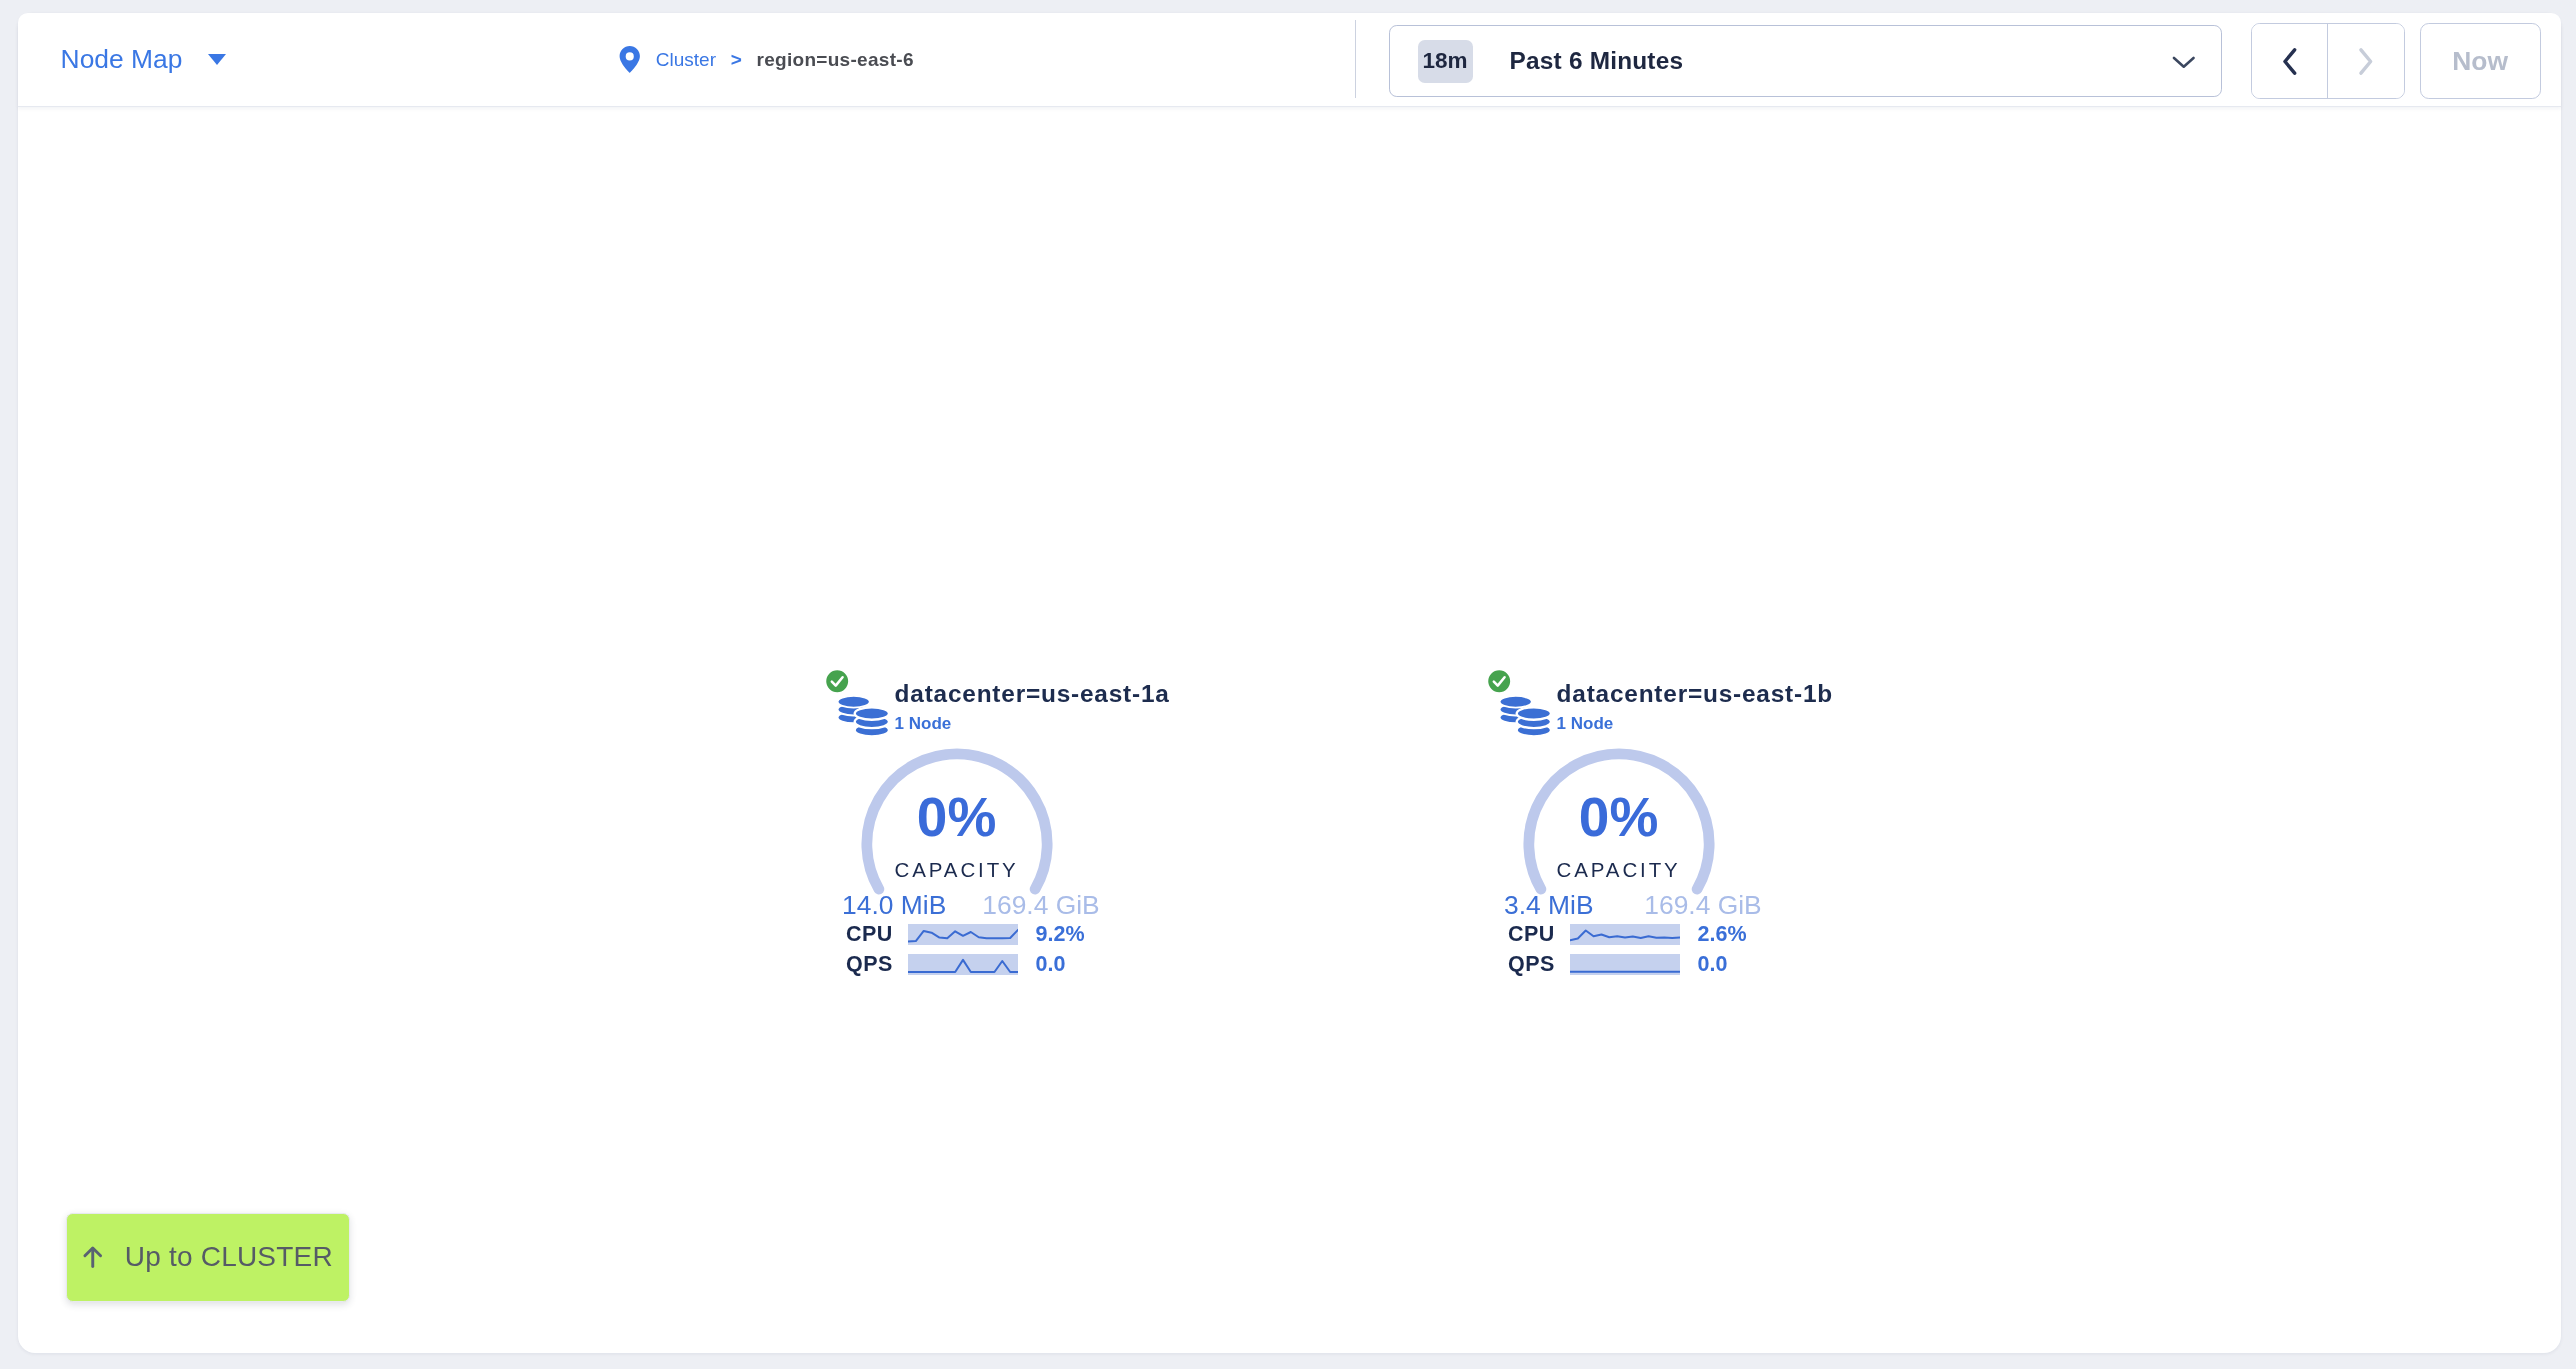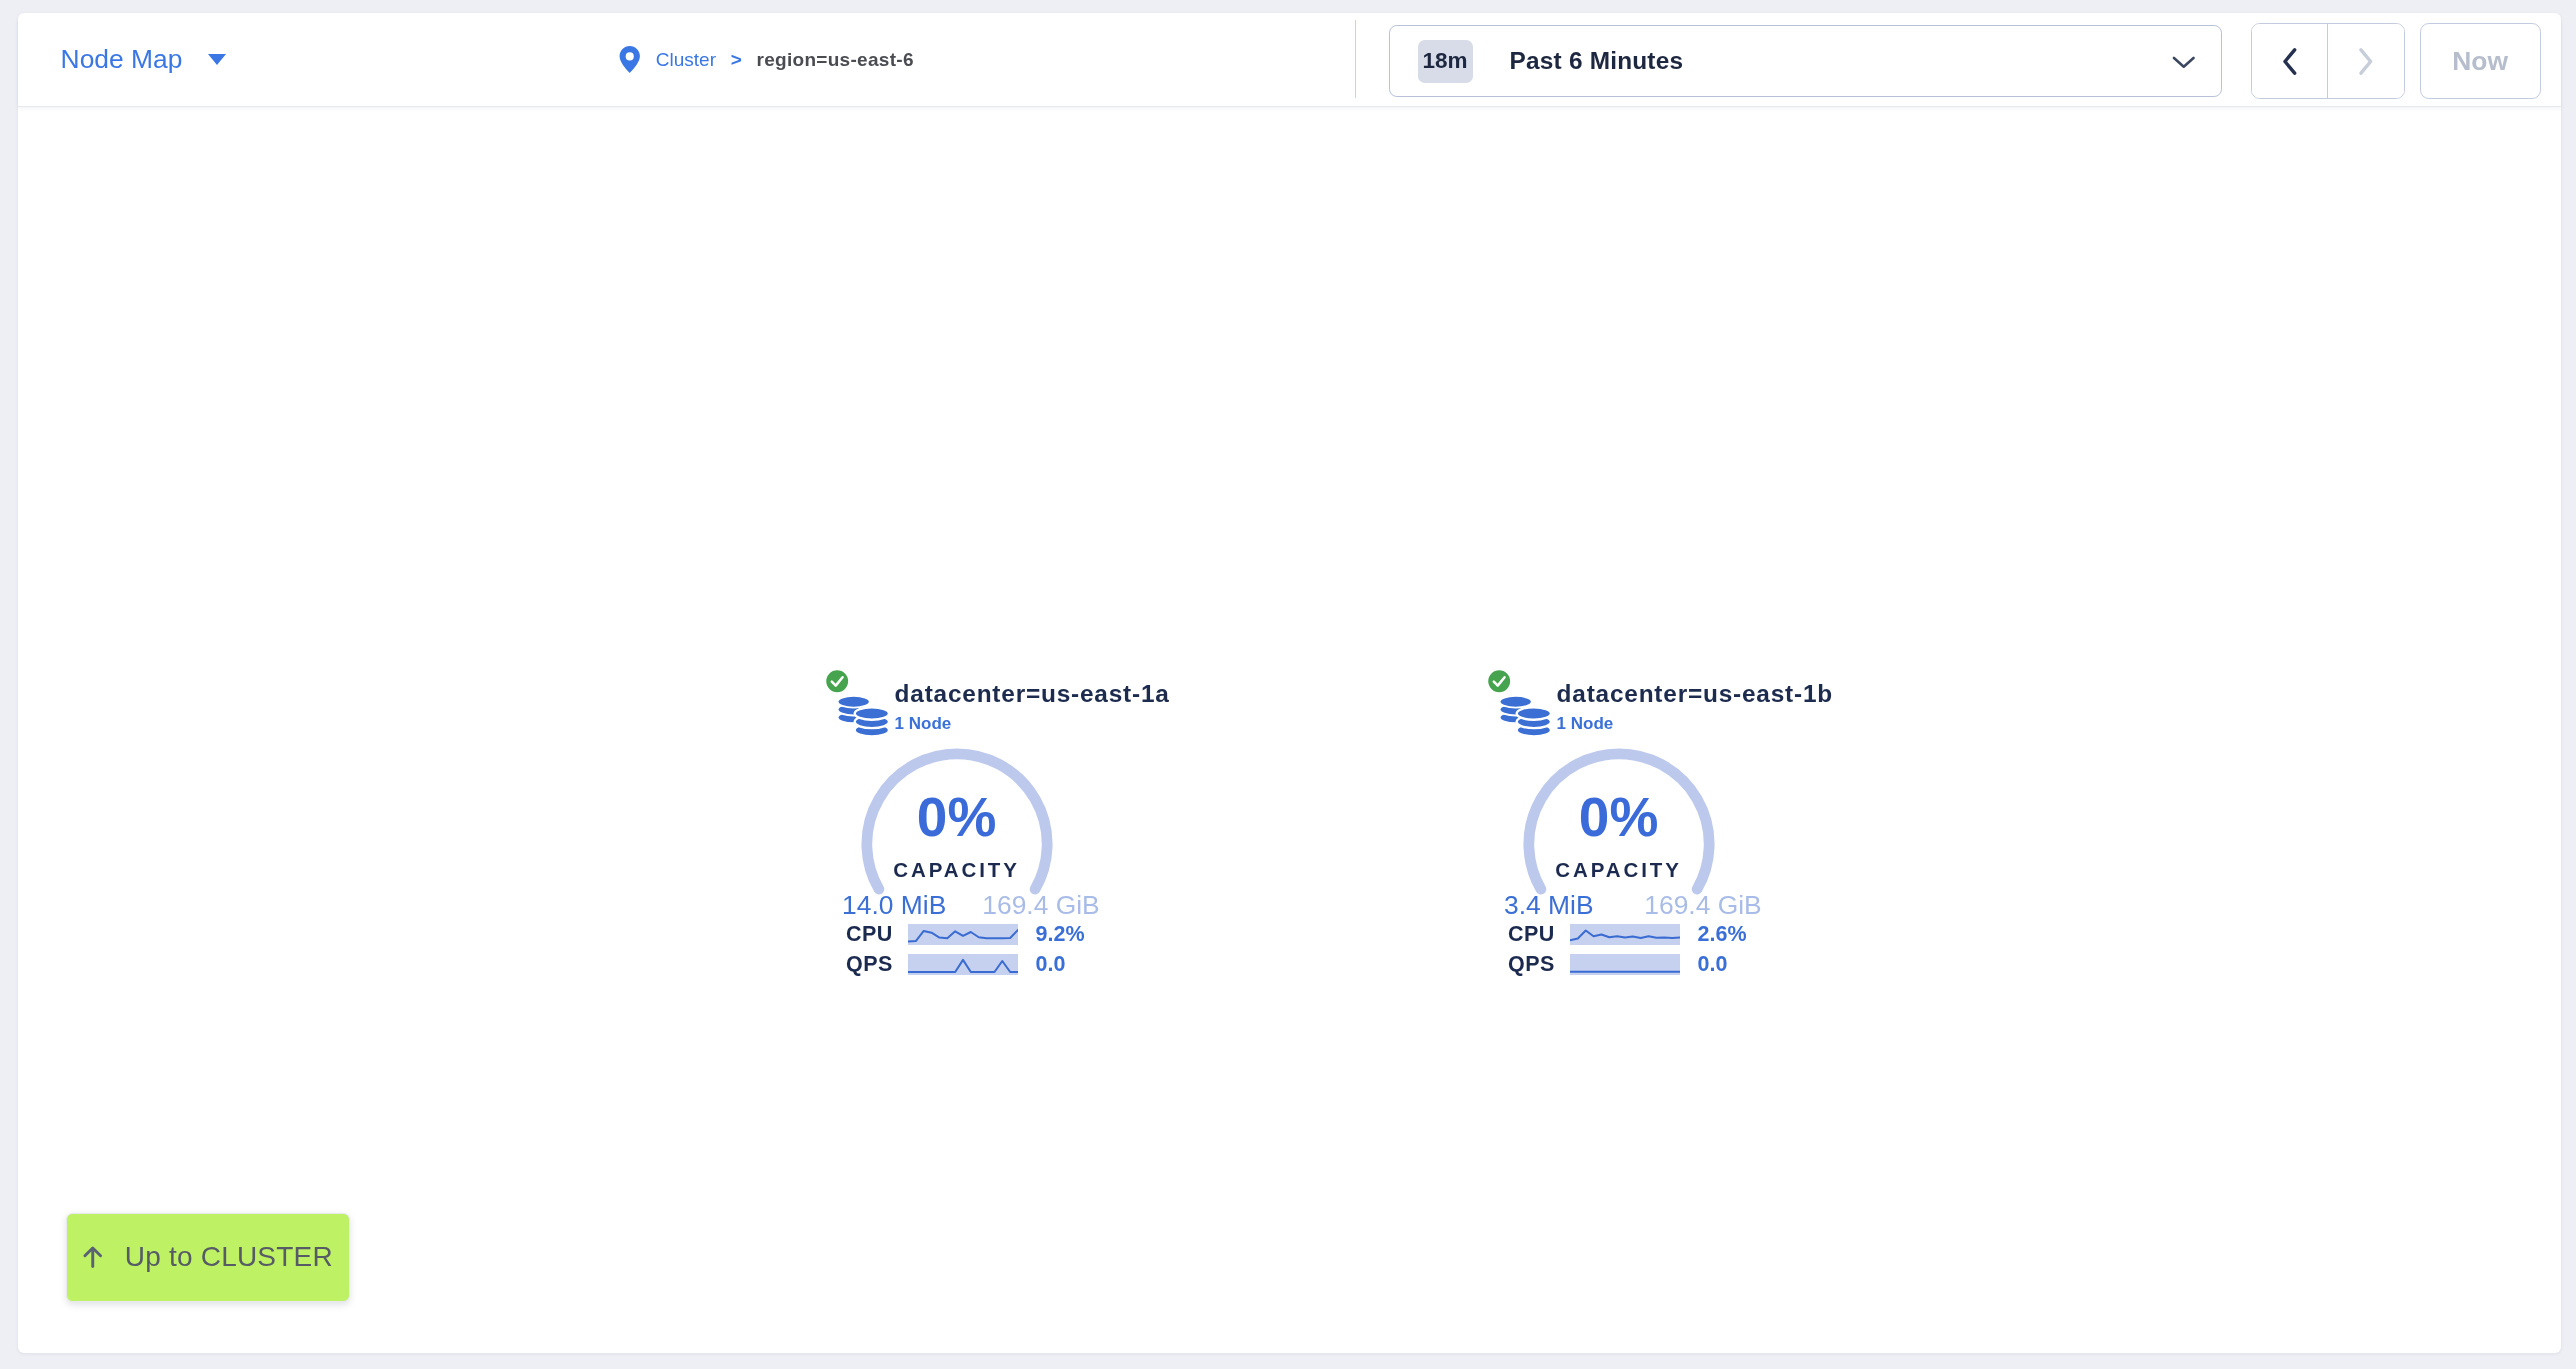--- a/index.html
+++ b/index.html
@@ -8,21 +8,21 @@
     font-family: "Liberation Sans", "DejaVu Sans", sans-serif;
     background: #edeff4;
     position: relative;
     overflow: hidden;
   }
   .panel {
     position: absolute;
     left: 17.6px; top: 12.7px;
     width: 2543px; height: 1340px;
     background: #ffffff;
-    border-radius: 6px;
+    border-radius: 17px;
     box-shadow: 0 1px 3.9px rgba(18,32,64,0.07);
   }
 
   
   .topbar {
     position: absolute;
     left: 0; top: 0; right: 0;
     height: 94px;
     border-bottom: 1px solid #e6e9f0;
     box-shadow: 0 2px 3.9px rgba(28,40,80,0.05);
@@ -121,21 +121,21 @@
   }
   .gauge { position: absolute; left: 37px; top: 81px; width: 196px; height: 149px; }
   .gauge .pct {
     position: absolute; left: 0; right: 0; top: 37px;
     text-align: center;
     font-size: 55px; font-weight: 700; color: #3a6bd9;
   }
   .gauge .cap-label {
     position: absolute; left: 0; right: 0; top: 110px;
     text-align: center;
-    font-size: 20.5px; font-weight: 700; color: #1b2a4e;
+    font-size: 20.5px; font-weight: 400; color: #1b2a4e;
     letter-spacing: 2.9px;
   }
   .cap-values {
     position: absolute; left: 0; top: 223px; width: 100%;
     display: flex; justify-content: space-between;
     padding: 0 5.9px 0 20.5px;
     font-size: 26.4px;
   }
   .cap-used  { color: #3b6fd6; font-weight: 500; }
   .cap-total { color: #a9bce8; font-weight: 500; }

